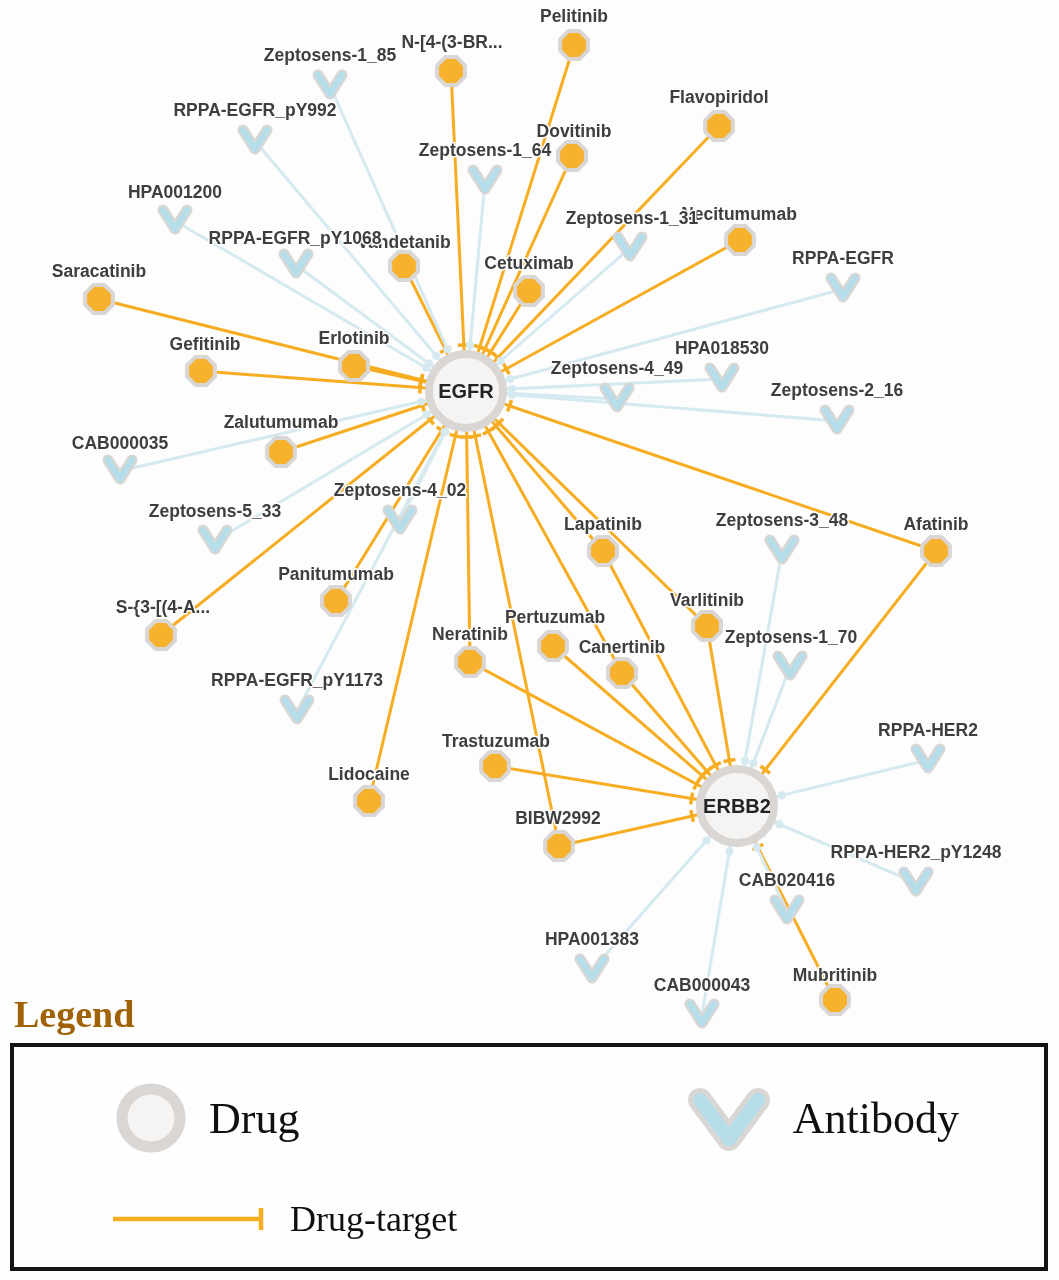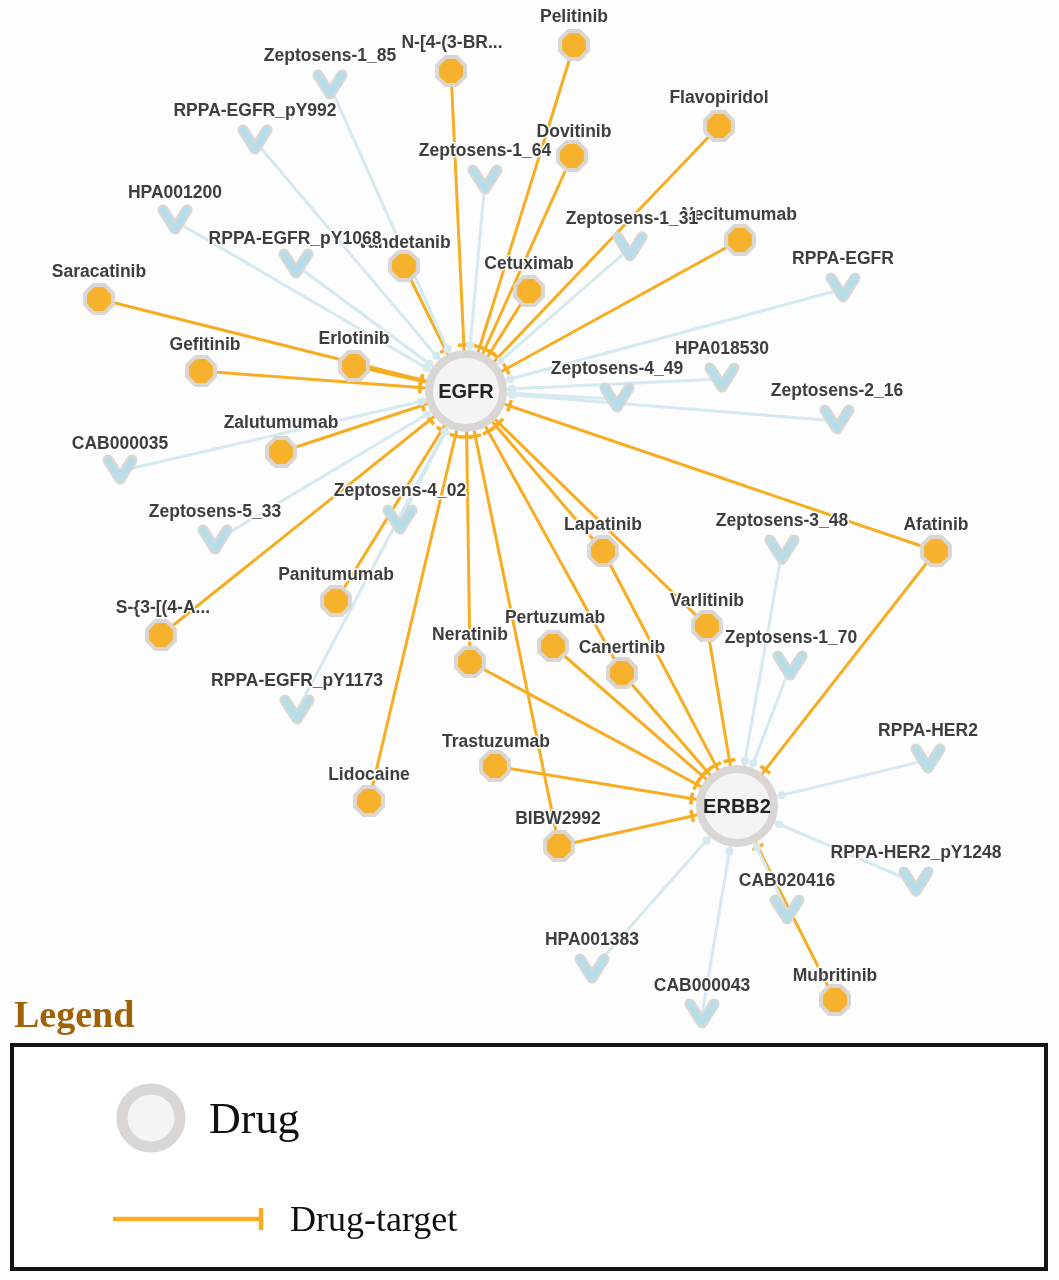--- a/index.html
+++ b/index.html
@@ -317,20 +317,27 @@
   <div class="legend-title">Legend</div>
 
   <div class="legend-box">
     <div class="legend-row row-nodes">
       <div class="legend-item">
         <svg width="84" height="84" viewBox="-42 -42 84 84">
           <circle class="lg-gene" cx="0" cy="0" r="29"></circle>
         </svg>
         <span class="li-label">Drug</span>
       </div>
+      <div class="legend-item">
+        <svg width="96" height="84" viewBox="-48 -46 96 84">
+          <path class="lg-ab-outer" d="M -29 -22 L 0 17 L 29 -22"></path>
+          <path class="lg-ab-inner" d="M -29 -22 L 0 17 L 29 -22"></path>
+        </svg>
+        <span class="li-label">Antibody</span>
+      </div>
     </div>
     <div class="legend-row row-edges">
       <div class="legend-item">
         <svg width="165" height="32" viewBox="0 0 165 32">
           <line class="lg-dline" x1="4" y1="16" x2="150" y2="16"></line>
           <line class="lg-dline" x1="152" y1="5" x2="152" y2="27"></line>
         </svg>
         <span class="li-label-sm">Drug-target</span>
       </div>
     </div>

